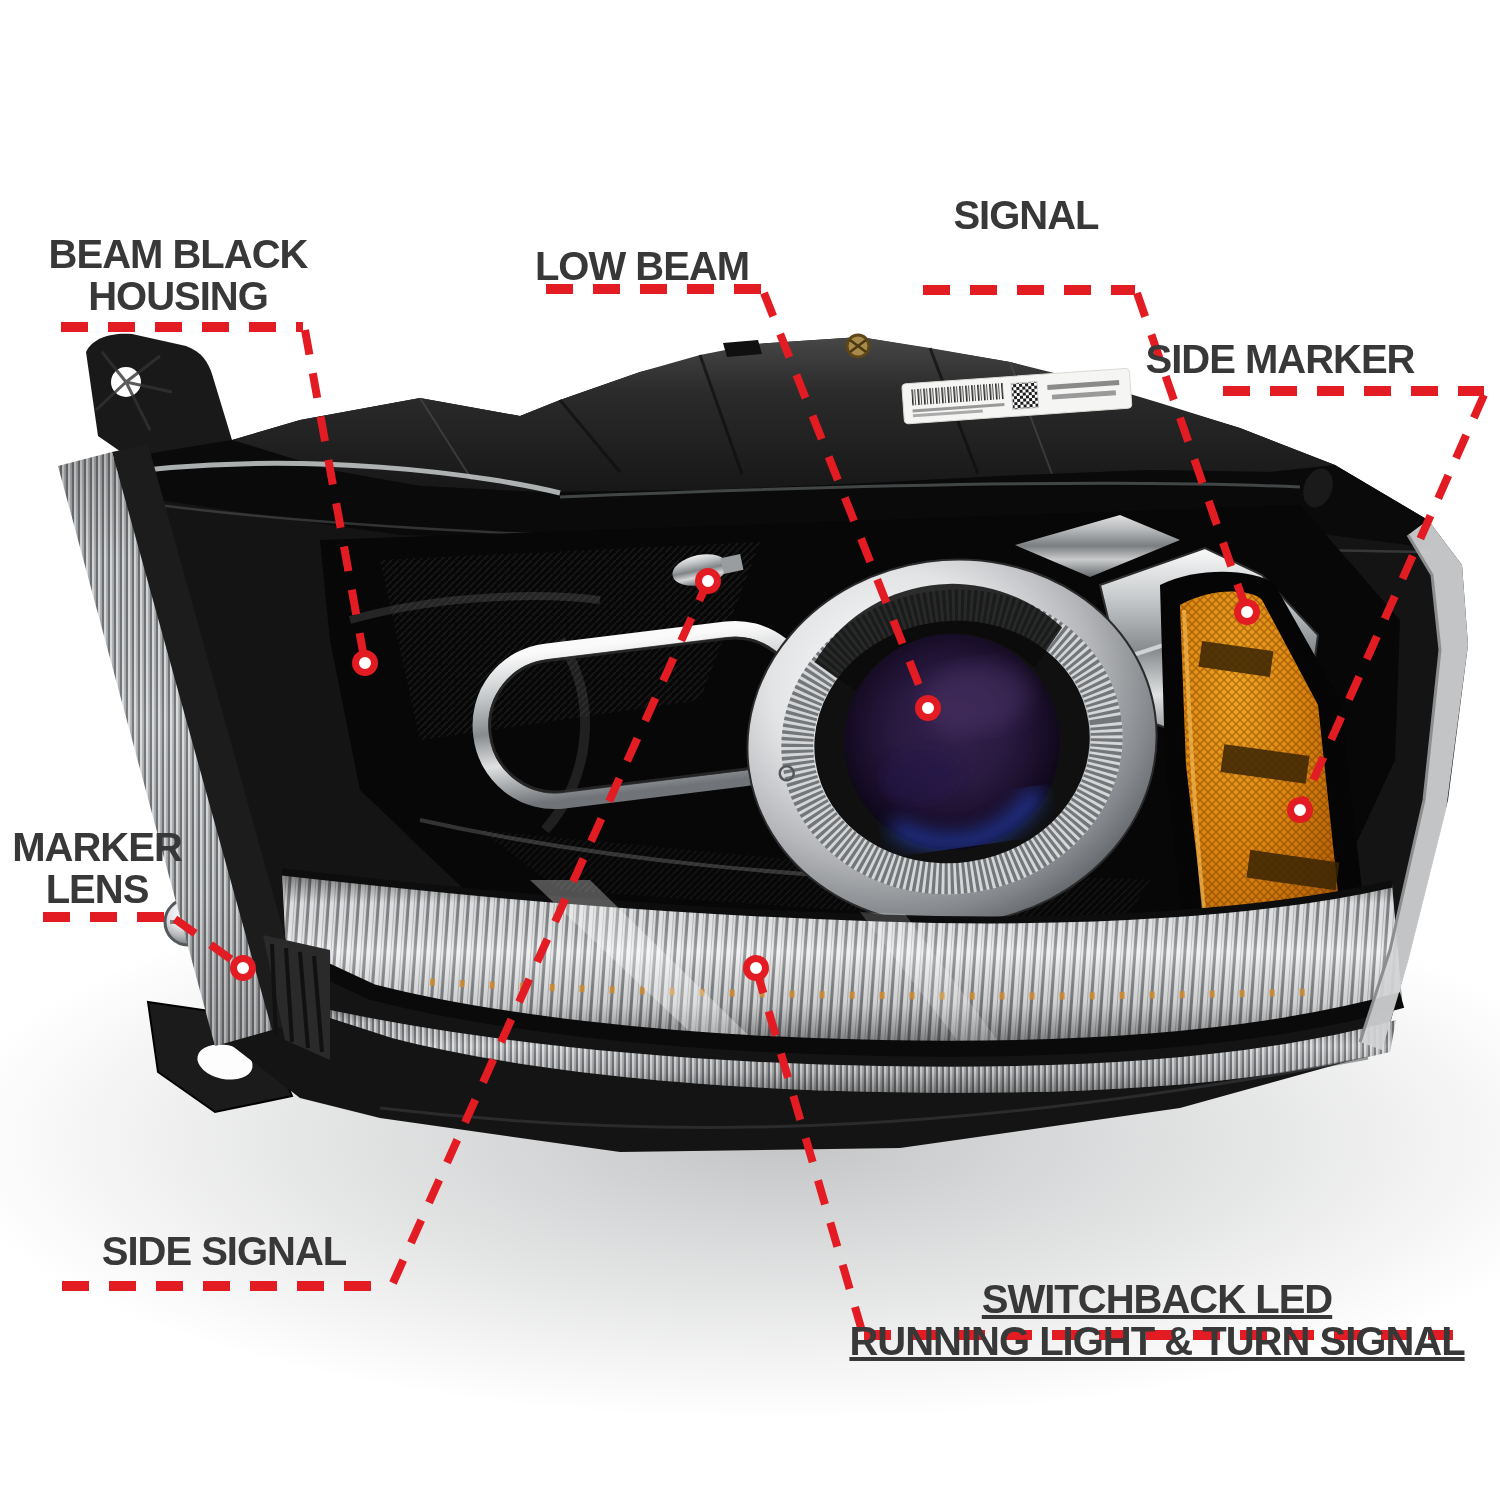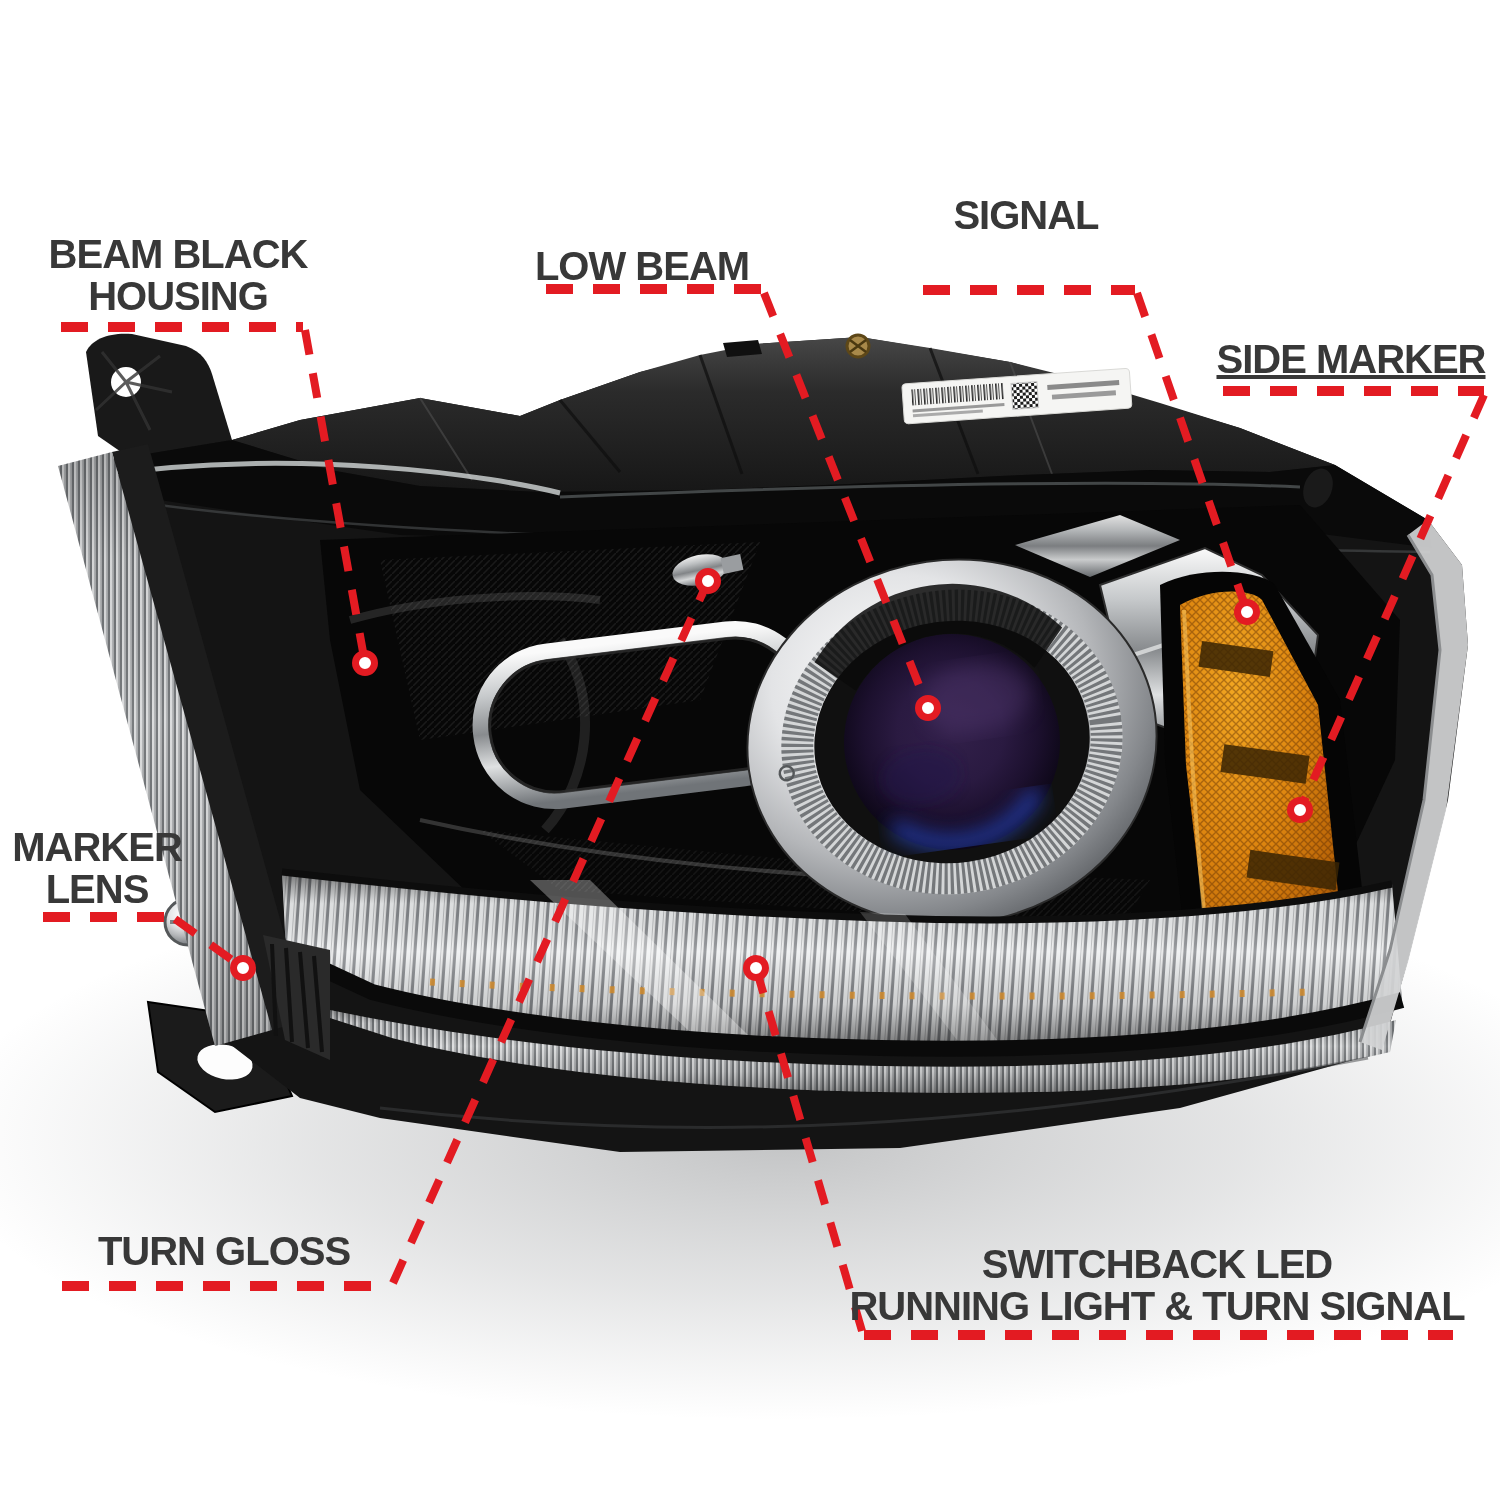--- a/index.html
+++ b/index.html
@@ -12,24 +12,24 @@
   .callout-label{
     position:absolute;
     font-size:40px;font-weight:700;letter-spacing:-1px;line-height:1.06;
     text-align:center;white-space:nowrap;
     transform:translateX(-50%);
     color:#383838;
   }
   #lbl-gloss{left:178px;top:233px;}
   #lbl-low-beam{left:642px;top:237px;margin-top:8px;}
   #lbl-safety{left:1026px;top:194px;}
-  #lbl-side-marker{left:1351px;top:338px;text-decoration:underline;}
+  #lbl-side-marker{left:1280px;top:338px;}
   #lbl-clear-lens{left:97px;top:826px;}
   #lbl-turn-signal{left:224px;top:1230px;}
-  #lbl-switchback{left:1157px;top:1243px;}
+  #lbl-switchback{left:1157px;top:1278px;text-decoration:underline;}
 </style>
 </head>
 <body>
 
 <svg id="scene" viewBox="0 0 1500 1500" xmlns="http://www.w3.org/2000/svg">
   <defs>
     <radialGradient id="shadowGrad" cx="50%" cy="50%" r="50%">
       <stop offset="0" stop-color="rgba(96,99,102,0.38)"></stop>
       <stop offset="0.55" stop-color="rgba(120,123,126,0.20)"></stop>
       <stop offset="1" stop-color="rgba(130,133,136,0)"></stop>
@@ -270,18 +270,18 @@
   <div>SIGNAL</div>
 </div>
 <div class="callout-label" id="lbl-side-marker" style="color: rgb(56, 56, 56);">
   <div>SIDE MARKER</div>
 </div>
 <div class="callout-label" id="lbl-clear-lens" style="color: rgb(56, 56, 56);">
   <div>MARKER</div>
   <div>LENS</div>
 </div>
 <div class="callout-label" id="lbl-turn-signal" style="color: rgb(56, 56, 56);">
-  <div>TURN GLOSS</div>
+  <div>SIDE SIGNAL</div>
 </div>
 <div class="callout-label" id="lbl-switchback" style="color: rgb(56, 56, 56);">
   <div>SWITCHBACK LED</div>
   <div>RUNNING LIGHT &amp; TURN SIGNAL</div>
 </div>
 
 </body></html>

